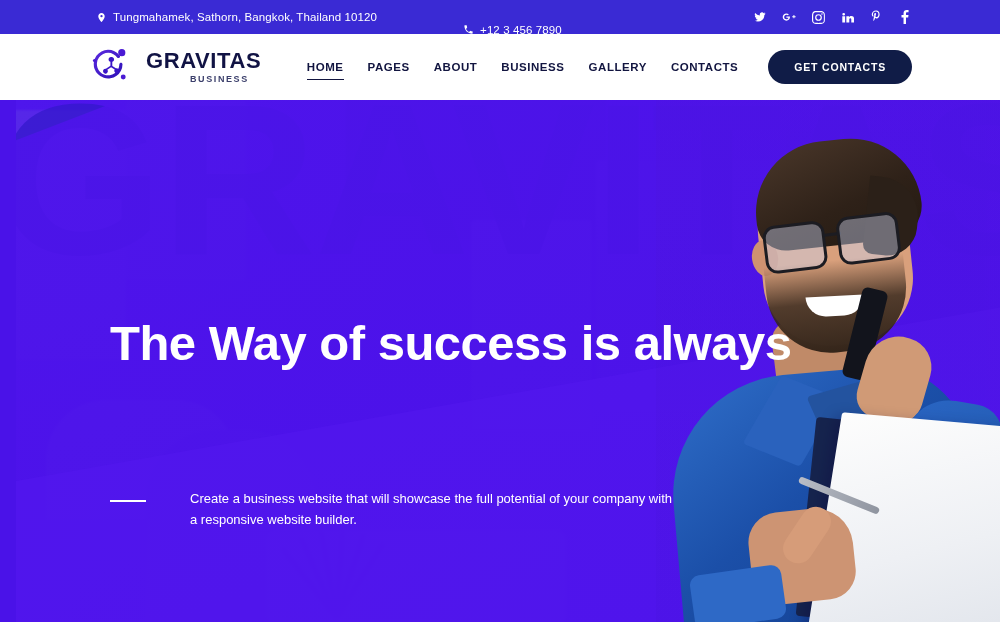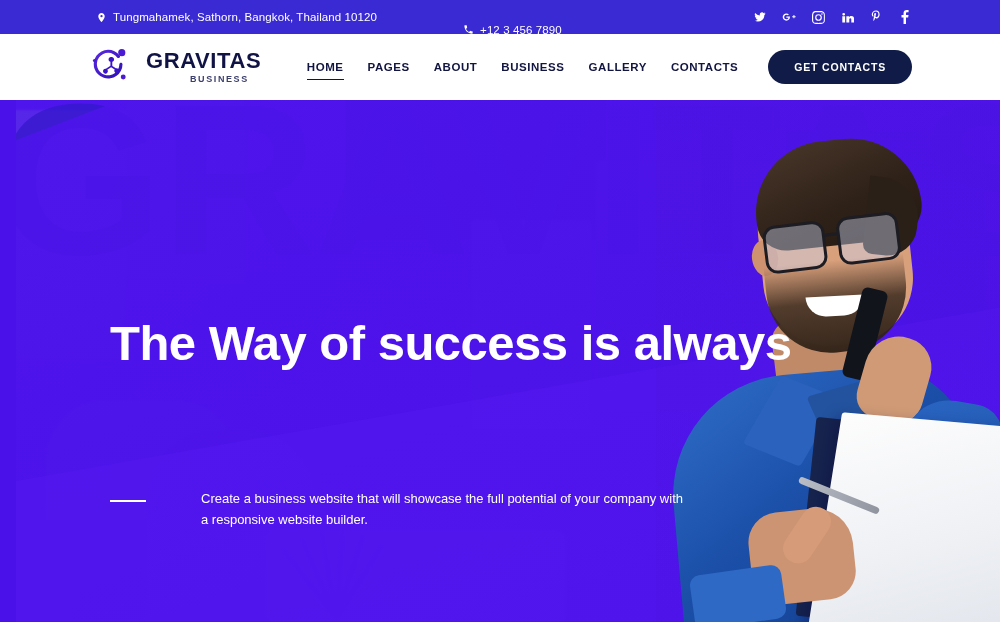--- a/index.html
+++ b/index.html
@@ -219,21 +219,21 @@
 
   
   .hero-content { position:absolute; left:0; top:0; width:1000px; height:522px; padding:0 88px; }
   .hero-title {
     position:absolute; left:94px; top:218px; width:700px;
     color:#ffffff; font-size:49px; font-weight:bold; line-height:1.06;
     letter-spacing:-.5px;
   }
   .hero-row {
     position:absolute; left:94px; top:388px; width:600px;
-    display:flex; align-items:flex-start; gap:13px;
+    display:flex; align-items:flex-start; gap:2px;
   }
   .hero-dash {
     width:36px; height:1.5px; background:#ffffff; margin-top:12px; flex:0 0 auto;
   }
   .hero-desc {
     margin-left:42px;
     color:#ffffff; font-size:13px; line-height:1.62; max-width:492px;
   }
 </style>
 </head>

